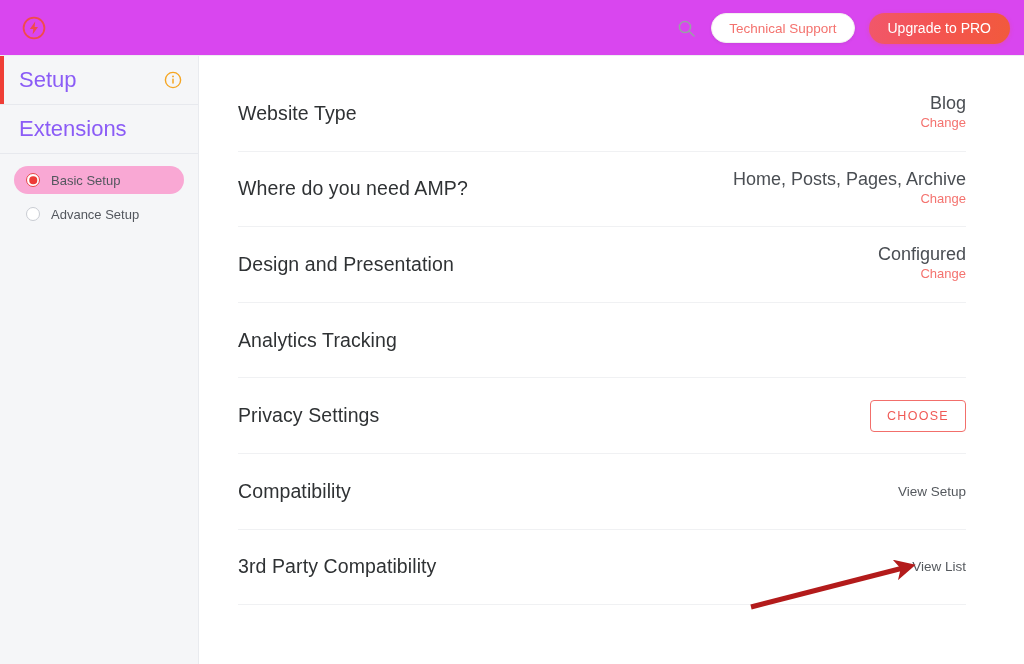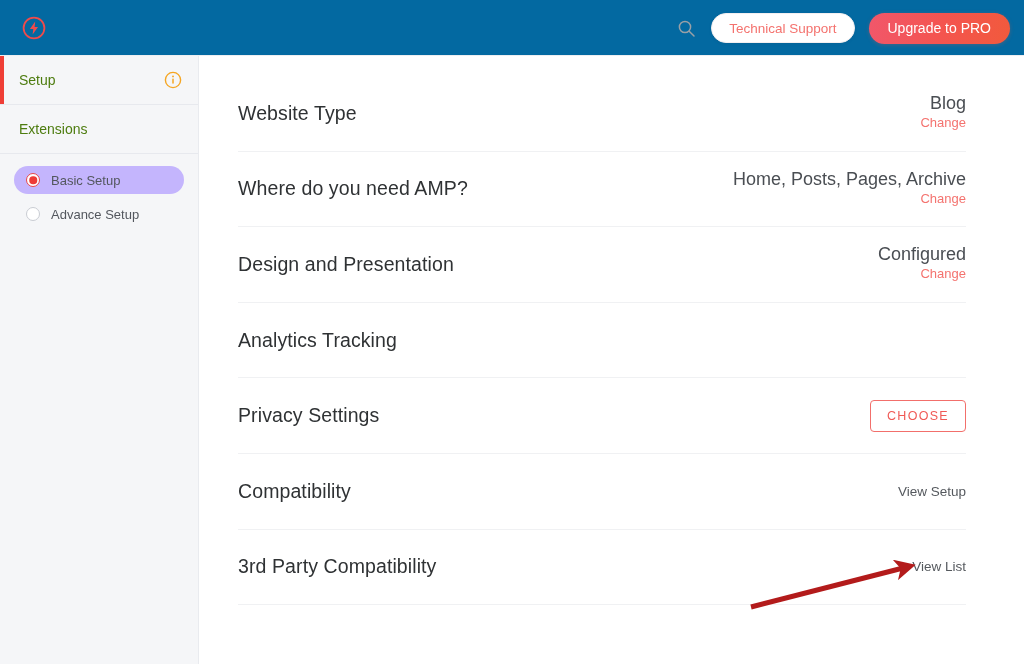--- a/index.html
+++ b/index.html
@@ -17,21 +17,21 @@
     height: 664px;
     background: #ffffff;
   }
 
   
   .header {
     position: absolute;
     left: 0; top: 0;
     width: 1024px;
     height: 56px;
-    background: #0369a1;
+    background: #d946ef;
     border-bottom: 1px solid #eceef1;
     display: flex;
     align-items: center;
   }
 
   .logo {
     position: absolute;
     left: 21px;
     top: 15px;
     width: 26px;
@@ -113,22 +113,22 @@
   }
   .nav-section.active::before {
     content: "";
     position: absolute;
     left: 0; top: 0;
     width: 4px;
     height: 100%;
     background: #ef3e36;
   }
   .nav-section-label {
-    font-size: 14px;
-    color: #4d7c0f;
+    font-size: 22px;
+    color: #8b5cf6;
     flex: 1;
   }
   .info-icon {
     width: 19px;
     height: 19px;
     display: flex;
     align-items: center;
     justify-content: center;
     cursor: pointer;
   }
@@ -140,21 +140,21 @@
     height: 28px;
     display: flex;
     align-items: center;
     gap: 11px;
     padding: 0 12px;
     border-radius: 14px;
     margin-bottom: 6px;
     cursor: pointer;
   }
   .radio-item.selected {
-    background: #c4b5fd;
+    background: #f9a8d4;
   }
   .radio-dot {
     width: 14px;
     height: 14px;
     border-radius: 50%;
     border: 1px solid #c9ccd3;
     background: #ffffff;
     flex: none;
     position: relative;
   }

